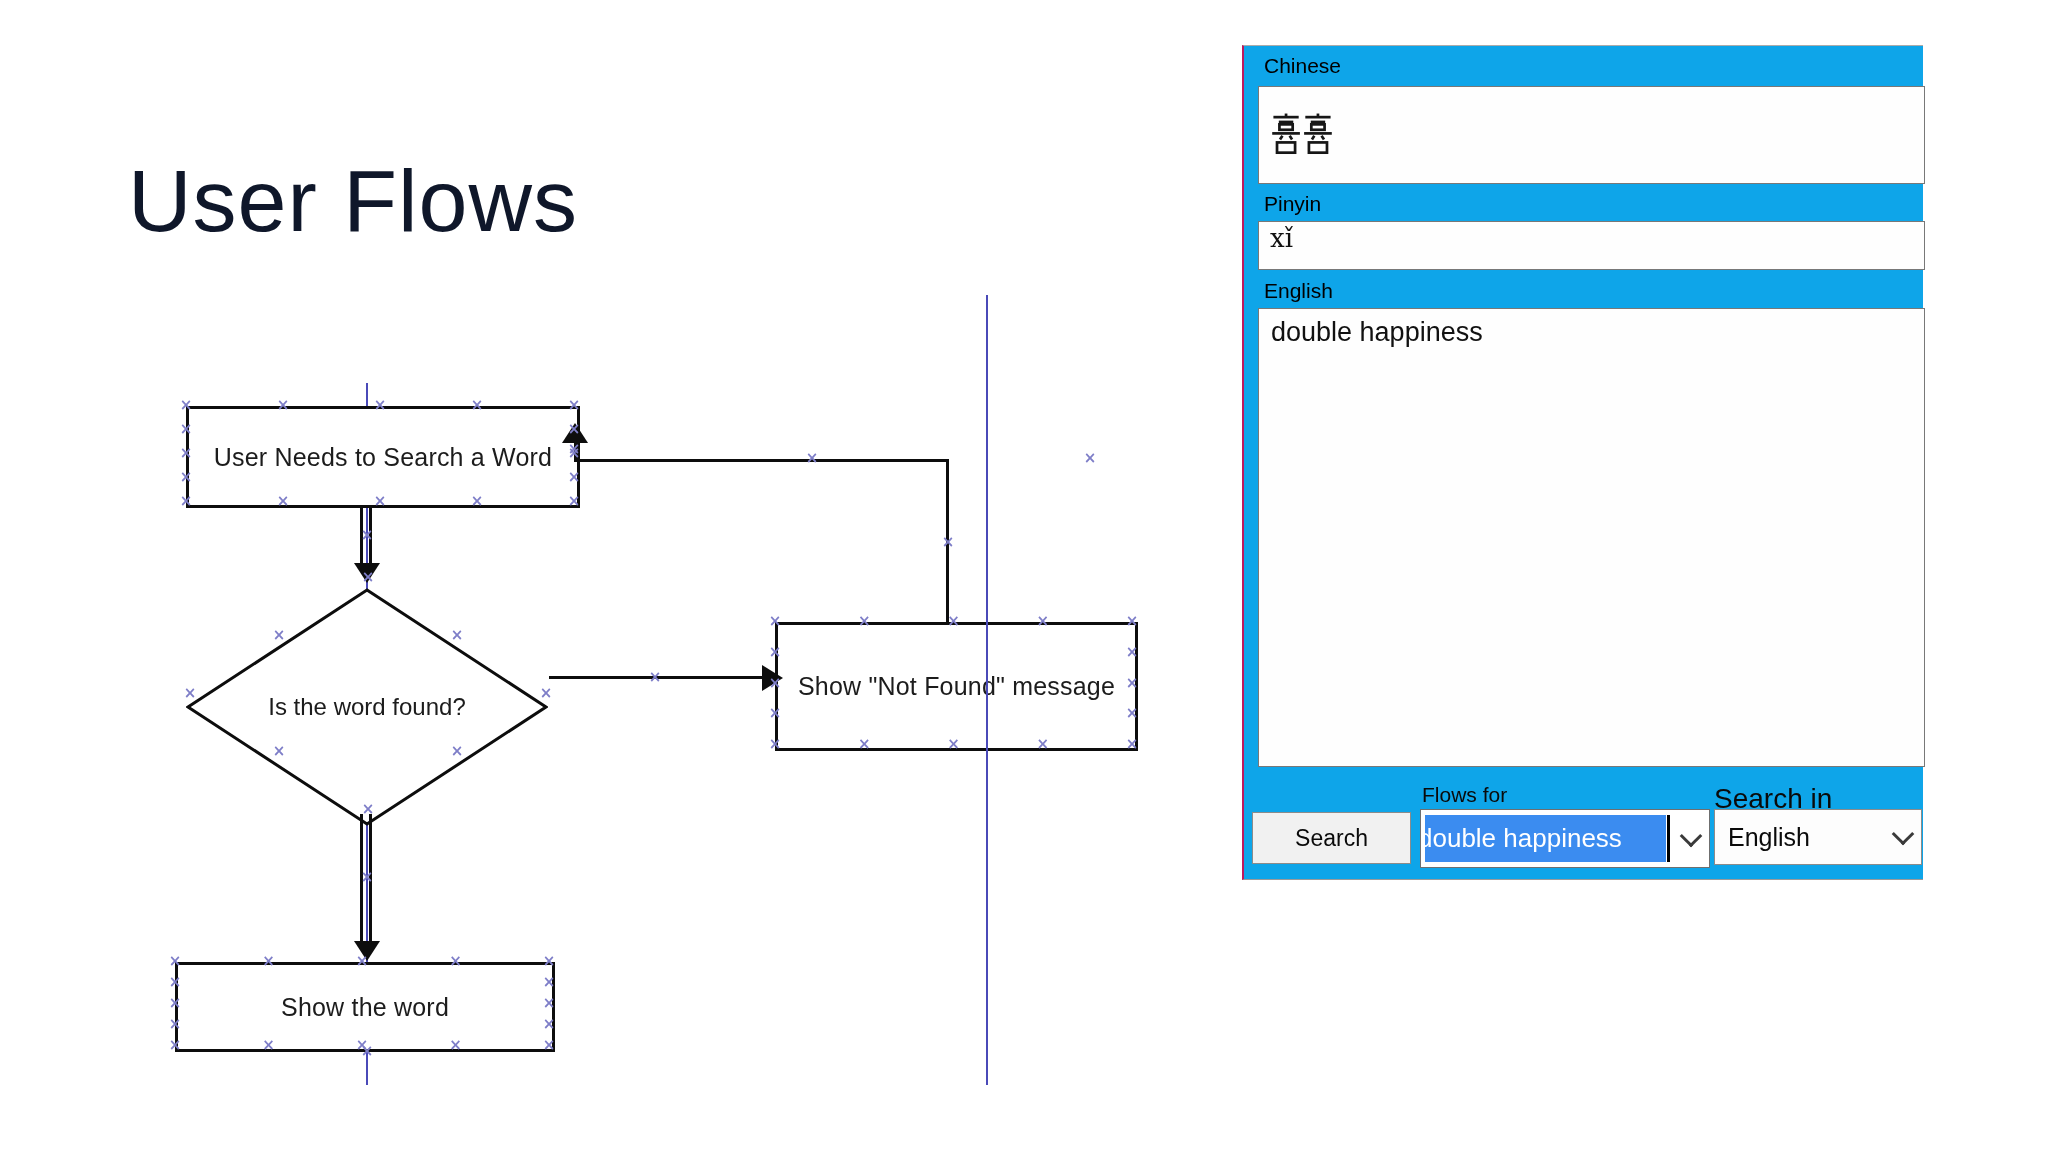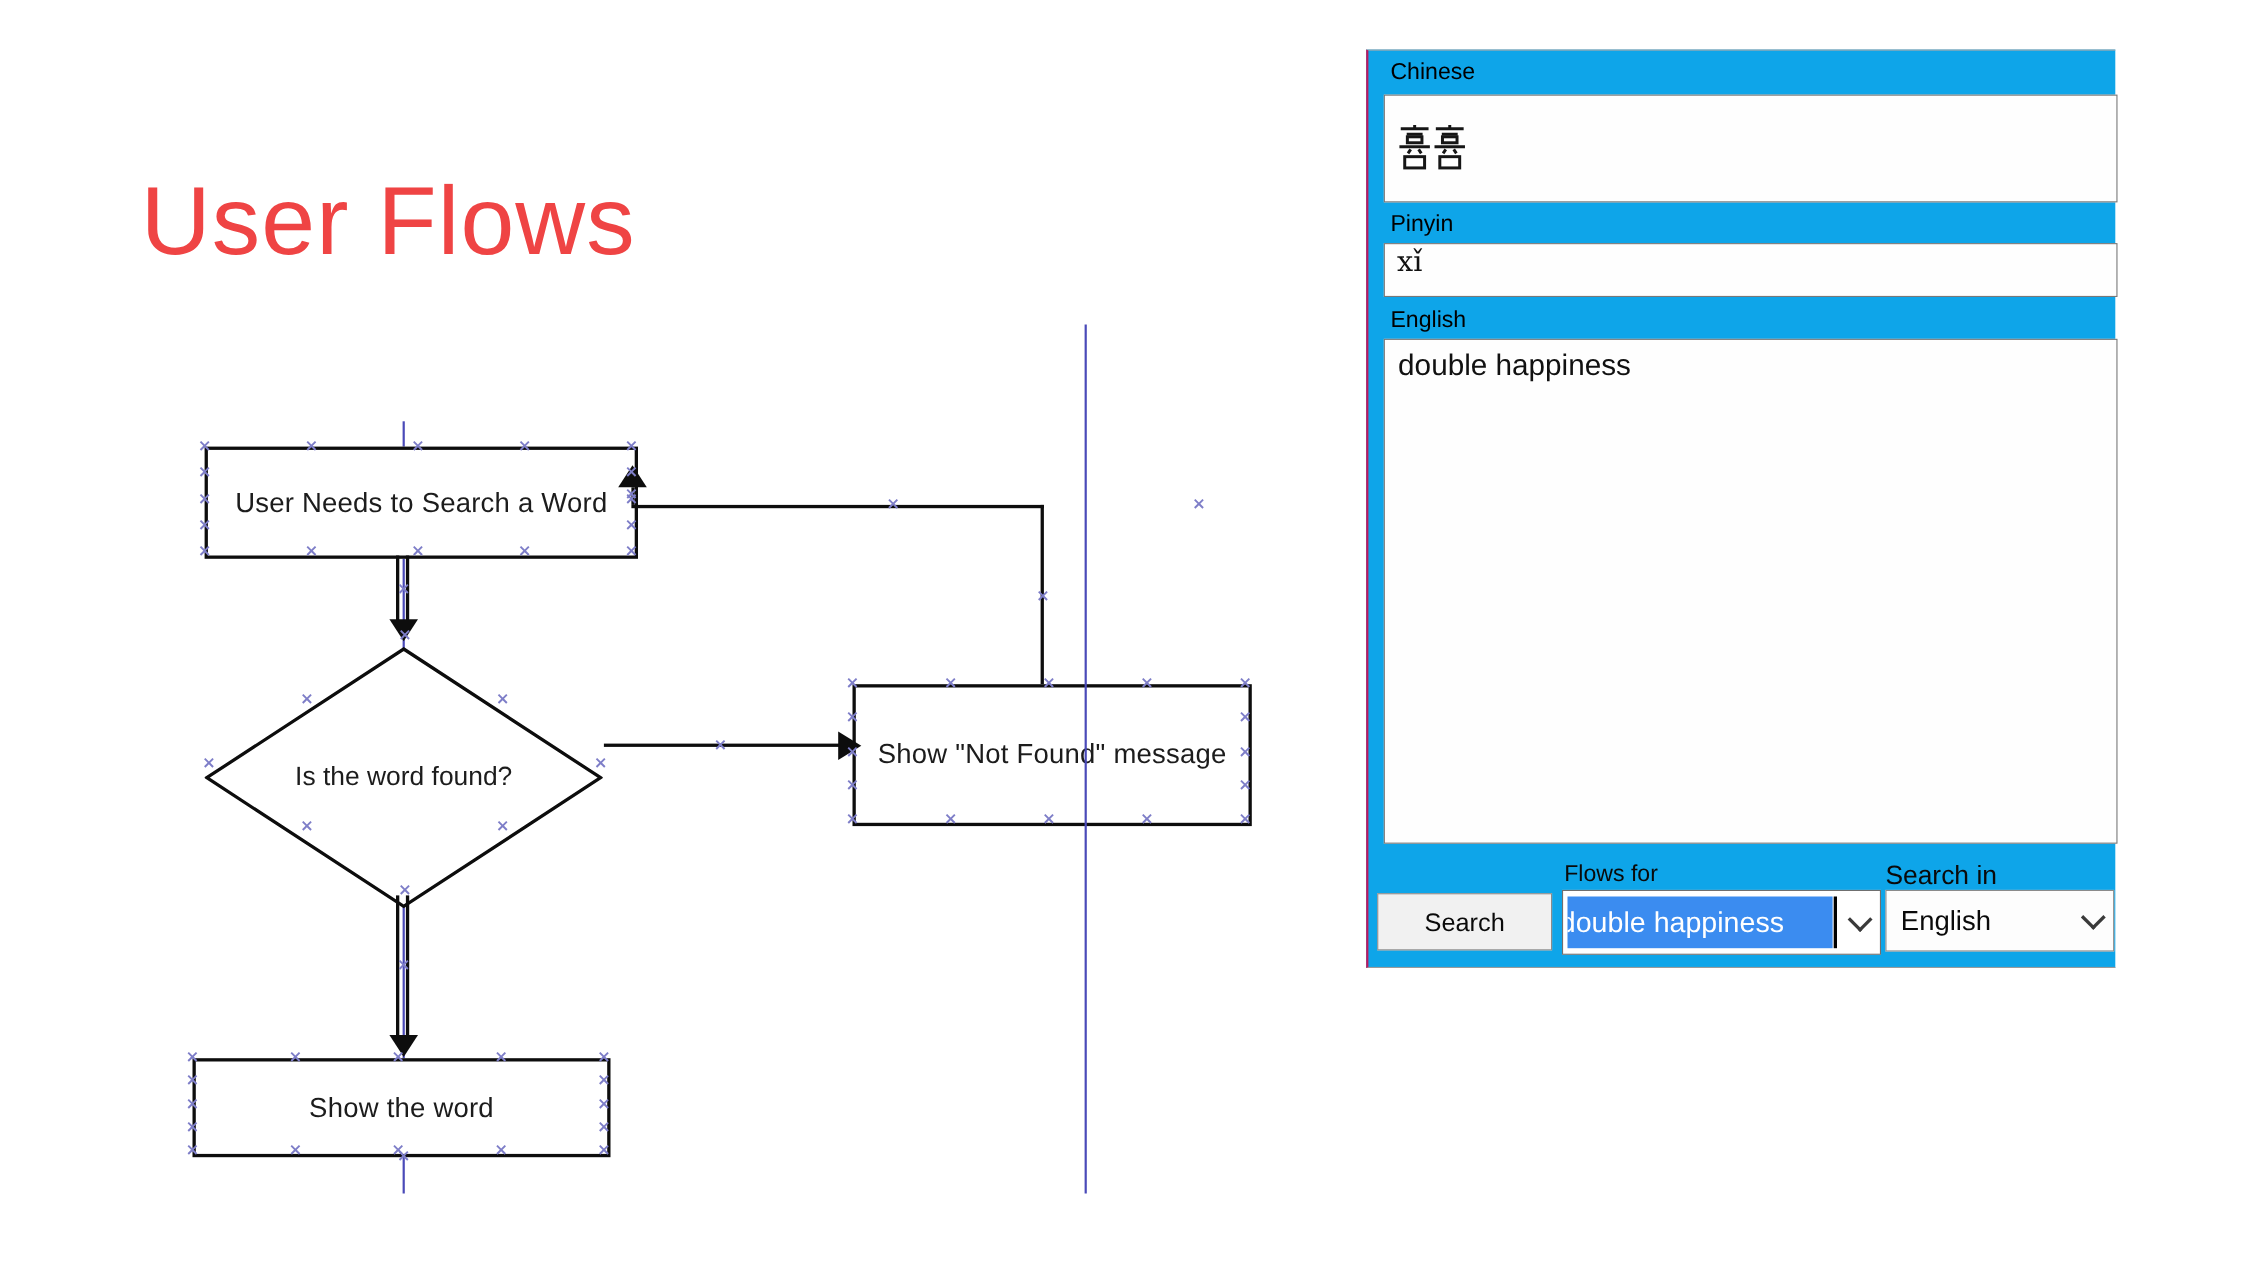--- a/index.html
+++ b/index.html
@@ -1,21 +1,21 @@
 <!DOCTYPE html>
 <html><head>
 <meta charset="utf-8">
 <style>
   html,body{margin:0;padding:0;background:#fff;}
   .slide{position:relative;width:2048px;height:1152px;background:#ffffff;overflow:hidden;
          font-family:"Liberation Sans","DejaVu Sans",sans-serif;}
 
   
   .title{position:absolute;left:128px;top:150px;font-size:88px;font-weight:300;
-         color:#ef4444;letter-spacing:1px;}
+         color:#0f172a;letter-spacing:1px;}
 
   
   .guide{position:absolute;width:2px;background:#4a4ab8;}
   .gv1{left:366px;top:383px;height:702px;z-index:0;}
   .gv2{left:986px;top:295px;height:790px;z-index:5;}
 
   .fbox{position:absolute;background:#fff;border:3px solid #0d0d0d;z-index:2;
         display:flex;align-items:center;justify-content:center;}
   .fbox .node-label{font-size:25px;color:#1c1c1c;letter-spacing:.2px;text-align:center;}
   .b1{left:186px;top:406px;width:388px;height:96px;}
@@ -51,21 +51,21 @@
          font-family:"DejaVu Serif",serif;font-size:26px;}
   .pybox input{border:none;outline:none;background:transparent;width:100%;
          font-family:"DejaVu Serif",serif;font-size:26px;color:#111;padding-left:11px;}
   .enbox{top:262px;height:457px;}
   .enbox textarea{border:none;outline:none;background:transparent;resize:none;
          width:95%;height:90%;font-family:"Liberation Sans",sans-serif;
          font-size:27px;color:#111;padding:8px 0 0 12px;}
   .glyph{position:absolute;left:12px;top:15px;}
 
   .lab-sf{position:absolute;left:178px;top:737px;font-size:21px;}
-  .lab-si{position:absolute;left:470px;top:737px;font-size:24px;}
+  .lab-si{position:absolute;left:470px;top:737px;font-size:28px;}
 
   .btn-search{position:absolute;left:8px;top:766px;width:157px;height:50px;background:#f1f1f1;
        border:1px solid #8b8b8b;display:flex;align-items:center;justify-content:center;
        font-size:23px;color:#0a0a0a;}
   .combo{position:absolute;left:176px;top:763px;width:288px;height:57px;background:#fff;
        border:1px solid #6f6f6f;}
   .combo .sel{position:absolute;left:4px;top:5px;bottom:5px;width:241px;background:#3b8cf0;
        overflow:hidden;display:flex;align-items:center;white-space:nowrap;}
   .combo .sel span{color:#fff;font-size:26px;margin-left:-7px;}
   .combo .caret{position:absolute;left:246px;top:5px;bottom:5px;width:3px;background:#000;}

